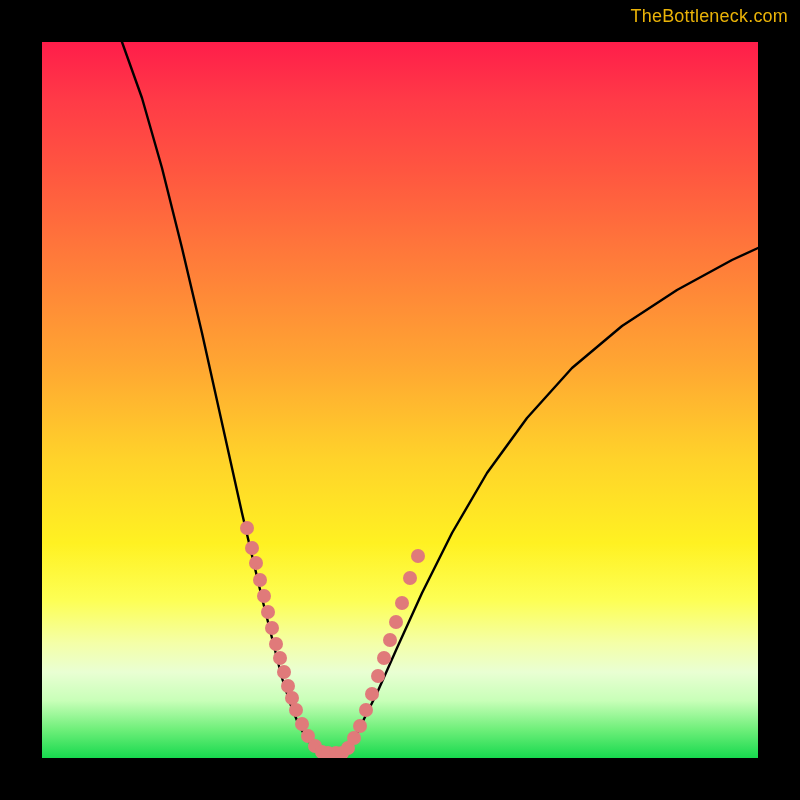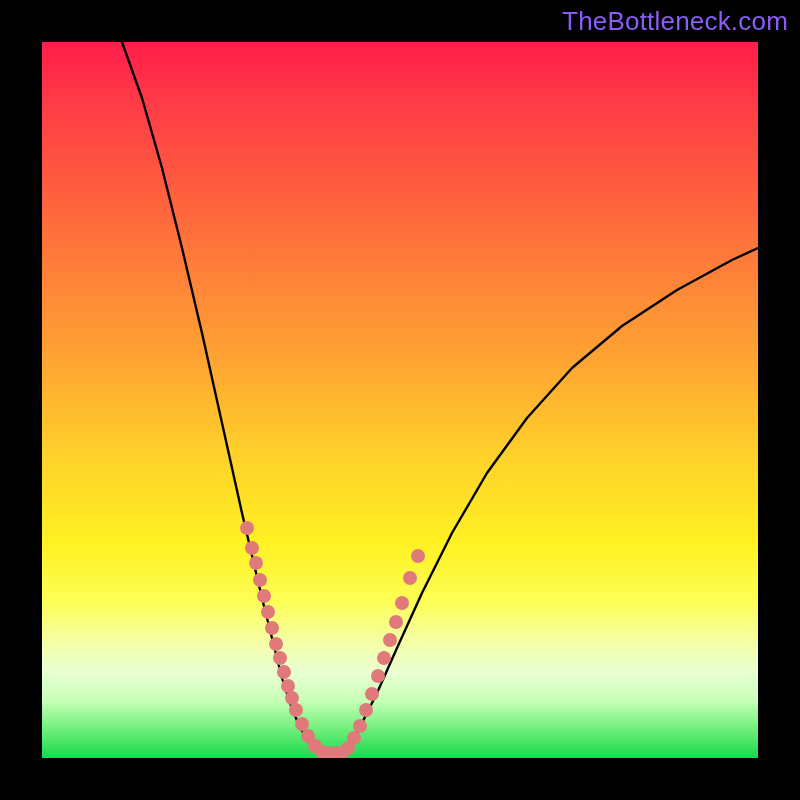--- a/index.html
+++ b/index.html
@@ -37,22 +37,22 @@
       #e9ffd3 88%,
       #c8ffb8 92%,
       #6fef7a 96%,
       #17d94e 100%
     );
   }
   .watermark {
     position: absolute;
     top: 6px;
     right: 12px;
-    color: #8b5cf6;
-    font-size: 26px;
+    color: #eab308;
+    font-size: 18px;
     font-weight: 400;
     letter-spacing: 0.2px;
     font-family: Arial, Helvetica, sans-serif;
   }
   svg.curves {
     position: absolute;
     left: 0;
     top: 0;
     width: 716px;
     height: 716px;

